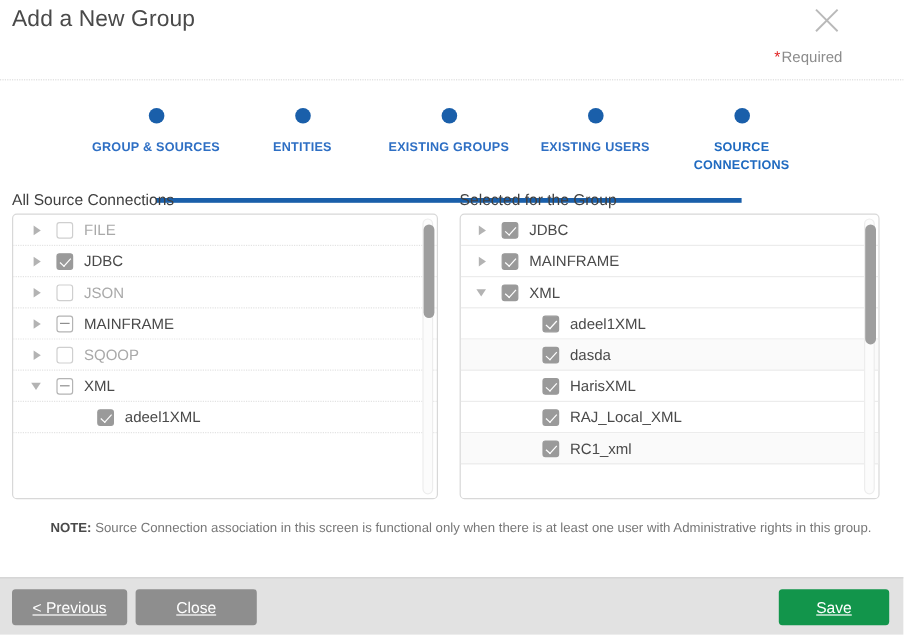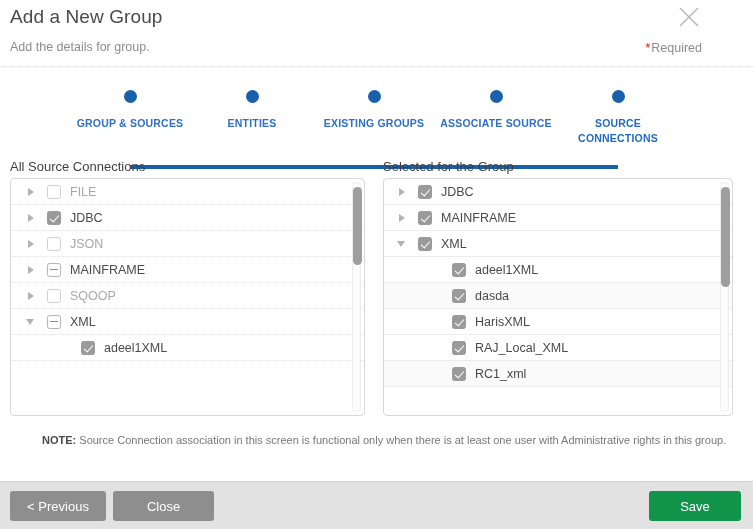--- a/index.html
+++ b/index.html
@@ -276,33 +276,33 @@
     position: absolute;
     top: 9px;
     height: 30px;
     border: none;
     border-radius: 3px;
     color: #ffffff;
     font-size: 13px;
     font-family: "Liberation Sans", sans-serif;
     cursor: pointer;
     padding: 0;
+    text-decoration: underline;
   }
   .btn-grey { background: #8e8e8e; }
   .btn-green { background: #12954b; }
   #btn-previous { left: 10px;  width: 96px; }
   #btn-close    { left: 113px; width: 101px; }
   #btn-save     { right: 12px; width: 92px; }
 </style>
 </head>
 <body>
 
 <div class="header">
   <div class="dlg-title">Add a New Group</div>
-  <div class="dlg-subtitle">Add the details for group.</div>
 
   <div class="close-icon">
     <svg width="26" height="26" viewBox="0 0 26 26" aria-hidden="true">
       <line x1="4" y1="4" x2="22" y2="22" stroke="currentColor" stroke-width="1.6"></line>
       <line x1="22" y1="4" x2="4" y2="22" stroke="currentColor" stroke-width="1.6"></line>
     </svg>
   </div>
 
   <div class="required-note">
     <span class="required-star">*</span><span>Required</span>
@@ -331,21 +331,21 @@
     <div class="step-dot-wrap">
         <div class="step-dot"></div>
       </div>
     <div class="step-label">EXISTING GROUPS</div>
   </div>
 
   <div class="step" style="left:496px;">
     <div class="step-dot-wrap">
         <div class="step-dot"></div>
       </div>
-    <div class="step-label">ASSOCIATE SOURCE</div>
+    <div class="step-label">EXISTING USERS</div>
   </div>
 
   <div class="step" style="left:618px;">
     <div class="step-dot-wrap">
         <div class="step-dot"></div>
       </div>
     <div class="step-label current">SOURCE CONNECTIONS</div>
   </div>
 </div>
 

